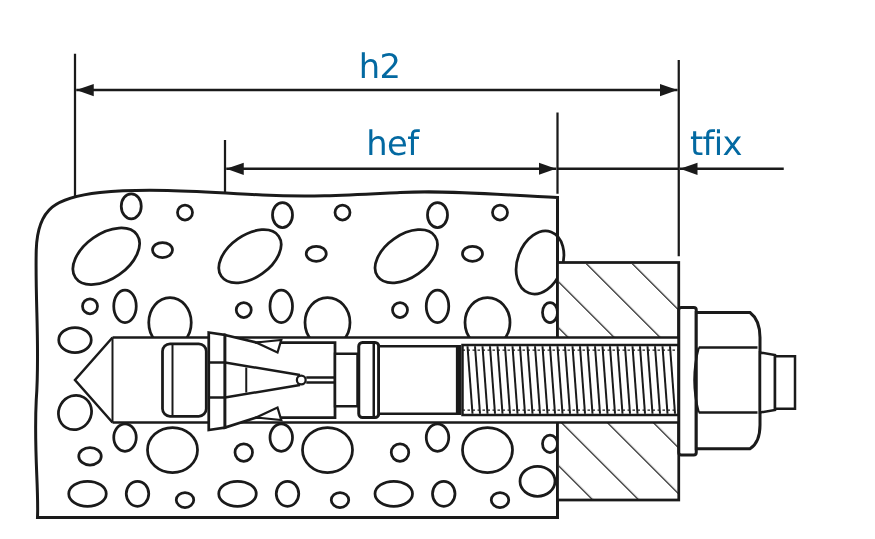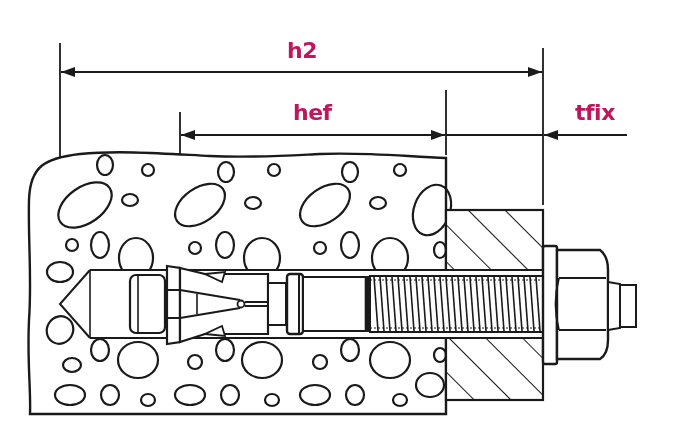--- a/index.html
+++ b/index.html
@@ -1,18 +1,18 @@
 <!DOCTYPE html>
 <html><head>
 <meta charset="utf-8">
 <style>
   html, body { margin: 0; padding: 0; background: #ffffff; }
   body { width: 700px; height: 431px; overflow: hidden; position: relative; font-family: "DejaVu Sans", sans-serif; }
   #diagram { position: absolute; left: 0; top: 0; width: 700px; height: 431px; }
-  .lbl { position: absolute; font-family: "DejaVu Sans", sans-serif; font-size: 22px; color: #be185d; line-height: 1; letter-spacing: -0.5px; font-weight: 700; }
+  .lbl { position: absolute; font-family: "DejaVu Sans", sans-serif; font-size: 27px; color: #0369a1; line-height: 1; letter-spacing: -0.5px; font-weight: 400; }
   .stroke { stroke: #1a1a1a; fill: none; }
 </style>
 </head>
 <body>
 
 <svg id="diagram" viewBox="0 0 700 431" xmlns="http://www.w3.org/2000/svg">
   <defs>
     <marker id="arr" viewBox="0 0 10 10" refX="10" refY="5" markerWidth="7" markerHeight="7" orient="auto-start-reverse">
       <path d="M0,1.5 L10,5 L0,8.5 z" fill="#1a1a1a"></path>
     </marker>
@@ -177,13 +177,13 @@
       <path d="M559,278 Q552,304 559,330" fill="none" stroke="#1a1a1a" stroke-width="1.8"></path>
     </g>
 
     <path d="M608,282 L620,284 L620,328 L608,330 Z" fill="#ffffff" stroke="#1a1a1a" stroke-width="2"></path>
     <rect x="620" y="285" width="16" height="42" fill="#ffffff" stroke="#1a1a1a" stroke-width="2"></rect>
   </g>
 </svg>
 
 <div class="lbl" style="left:287px; top:40px;">h2</div>
 <div class="lbl" style="left:293px; top:102px;text-align:center;">hef</div>
-<div class="lbl" style="left:575px; top:102px;text-align:right;">tfix</div>
+<div class="lbl" style="left:552px; top:102px;text-align:right;">tfix</div>
 
 </body></html>

